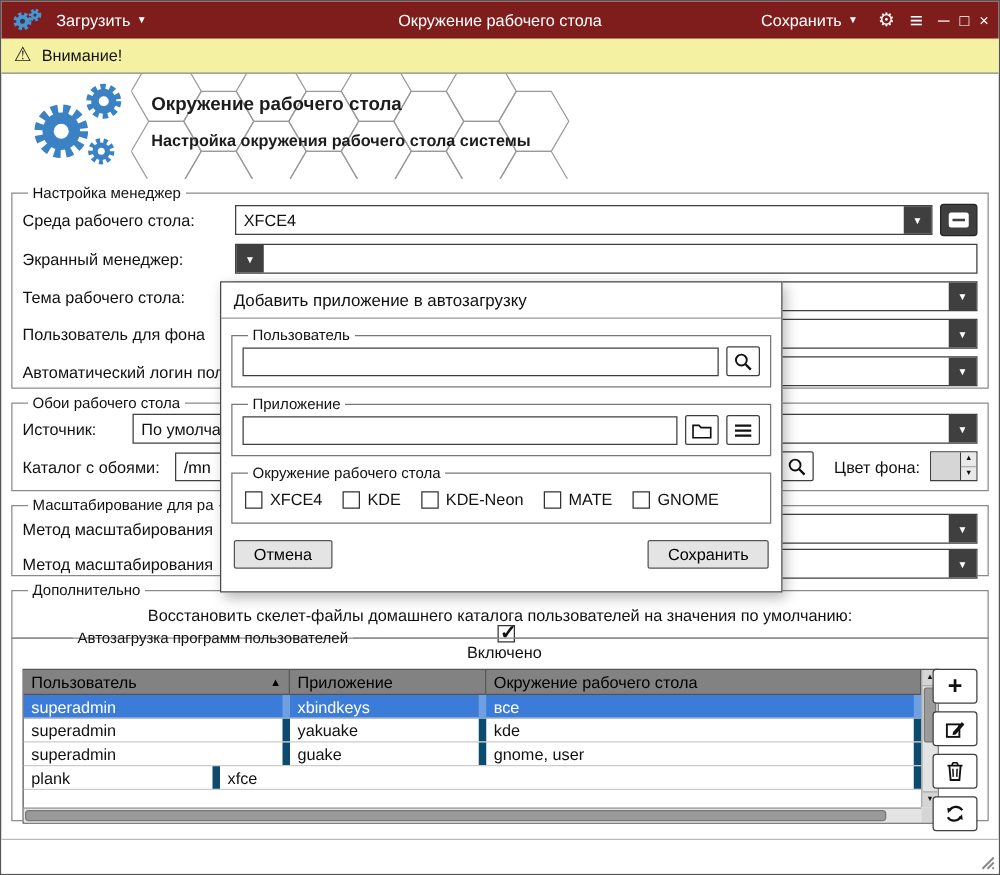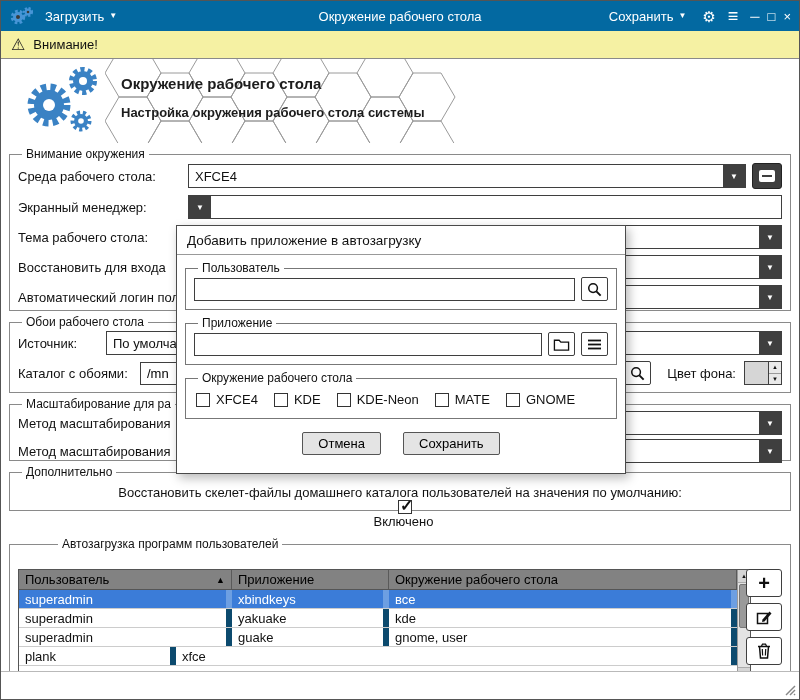--- a/index.html
+++ b/index.html
@@ -1,21 +1,21 @@
 <!DOCTYPE html>
 <html><head>
 <meta charset="utf-8">
 <style>
   * { margin:0; padding:0; box-sizing:border-box; }
   body { font-family:"Liberation Sans", sans-serif; background:#fff; }
   .window { position:relative; width:800px; height:700px; border:1px solid #555;
             background:#fff; overflow:hidden; font-size:13px; color:#111; }
 
   
-  .titlebar { position:absolute; top:0; left:0; right:0; height:30px; background:#0369a1;
+  .titlebar { position:absolute; top:0; left:0; right:0; height:30px; background:#7f1d1d;
               color:#fff; display:flex; align-items:center; padding:0 8px; }
   .tb-left { display:flex; align-items:center; gap:6px; }
   .tb-menu { display:flex; align-items:center; gap:5px; cursor:pointer; padding:3px 4px; }
   .caret { font-size:8px; line-height:1; }
   .tb-title { position:absolute; left:0; right:0; text-align:center; pointer-events:none; }
   .tb-right { margin-left:auto; display:flex; align-items:center; gap:12px; z-index:2; }
   .tb-gearbtn { font-size:15px; line-height:1; cursor:pointer; }
   .tb-burger { font-size:18px; line-height:1; cursor:pointer; }
   .win-controls { display:flex; align-items:center; gap:8px; font-size:13px; }
   .win-controls span { cursor:pointer; line-height:1; }
@@ -34,21 +34,21 @@
   .h-sub { font-size:13px; font-weight:bold; color:#1c1c1c; margin-top:13px; }
 
   
   fieldset { border:1px solid #8a8a8a; }
   legend { font-size:12px; padding:0 4px; margin-left:4px; color:#111; }
   .main-fs { position:absolute; left:8px; right:8px; padding:2px 8px 0 8px; }
   .fs-env { top:146px; height:164px; }
   .fs-wall { top:314px; height:78px; }
   .fs-scale { top:396px; height:64px; padding-top:0; }
   .fs-extra { top:464px; height:46px; }
-  .fs-auto { top:536px; height:154px;padding-left:44px; }
+  .fs-auto { top:502px; height:154px;padding-left:44px; }
 
   .row { display:flex; align-items:center; margin-bottom:6px; }
   .fs-scale .row { margin-bottom:4px;align-items:center; }
   .lbl { width:170px; flex:none; white-space:nowrap; overflow:hidden; }
   .lbl-sm { width:88px; flex:none; }
   .lbl-md { width:122px; flex:none; }
 
   .combo { display:flex; align-items:center; height:24px; border:1.5px solid #3f3f3f;
            background:#fff; flex:1; min-width:0; cursor:pointer; }
   .combo-val { flex:1; padding:0 6px; white-space:nowrap; overflow:hidden; }
@@ -113,21 +113,21 @@
   .plus-glyph { font-size:20px; font-weight:bold; line-height:1; color:#111; }
 
   
   .dialog { position:absolute; left:175px; top:224px; width:450px; background:#fff;
             border:1.5px solid #4a4a4a; box-shadow:3px 4px 10px rgba(0,0,0,.28); z-index:20; }
   .dlg-title { padding:7px 10px 6px; border-bottom:1px solid #999; font-size:13.5px; }
   .dlg-fs { margin:6px 8px 0; border:1px solid #777; padding:2px 8px 8px; }
   .dlg-row { display:flex; align-items:center; }
   .dlg-checks { display:flex; align-items:center; gap:16px; padding:5px 2px 3px; }
   .chk { display:flex; align-items:center; gap:6px; cursor:pointer; }
-  .dlg-buttons { display:flex; justify-content:center; gap:22px; margin:13px 10px 18px; }
+  .dlg-buttons { display:flex; justify-content:space-between; gap:22px; margin:13px 10px 18px; }
   .btn { font:inherit; padding:3px 15px; background:#e4e4e4; border:1.5px solid #555;
          border-radius:2px; cursor:pointer; }
 
   
   .statusbar { position:absolute; left:0; right:0; bottom:0; height:28px; border-top:1px solid #b9b9b9;
                background:#fff; }
   .grip { position:absolute; right:3px; bottom:3px; cursor:nwse-resize; }
 </style>
 </head>
 <body>
@@ -207,21 +207,21 @@
       <circle cx="64" cy="60" r="7" fill="#3a82c4"></circle>
       <circle cx="64" cy="60" r="2.8" fill="#fff"></circle>
     </svg>
     <div class="header-text">
       <div class="h-title">Окружение рабочего стола</div>
       <div class="h-sub">Настройка окружения рабочего стола системы</div>
     </div>
   </div>
 
   <fieldset class="main-fs fs-env">
-    <legend>Внимание окружения</legend>
+    <legend>Настройка менеджер</legend>
     <div class="row">
       <span class="lbl">Среда рабочего стола:</span>
       <div class="combo">
         <span class="combo-val">XFCE4</span>
         <span class="combo-btn">▼</span>
       </div>
       <div class="dark-btn">
         <span class="drive-icon"></span>
       </div>
     </div>
@@ -232,21 +232,21 @@
       </div>
     </div>
     <div class="row">
       <span class="lbl">Тема рабочего стола:</span>
       <div class="combo">
         <span class="combo-val"></span>
         <span class="combo-btn">▼</span>
       </div>
     </div>
     <div class="row">
-      <span class="lbl">Восстановить для входа</span>
+      <span class="lbl">Пользователь для фона</span>
       <div class="combo">
         <span class="combo-val"></span>
         <span class="combo-btn">▼</span>
       </div>
     </div>
     <div class="row">
       <span class="lbl">Автоматический логин пол</span>
       <div class="combo">
         <span class="combo-val"></span>
         <span class="combo-btn">▼</span>

